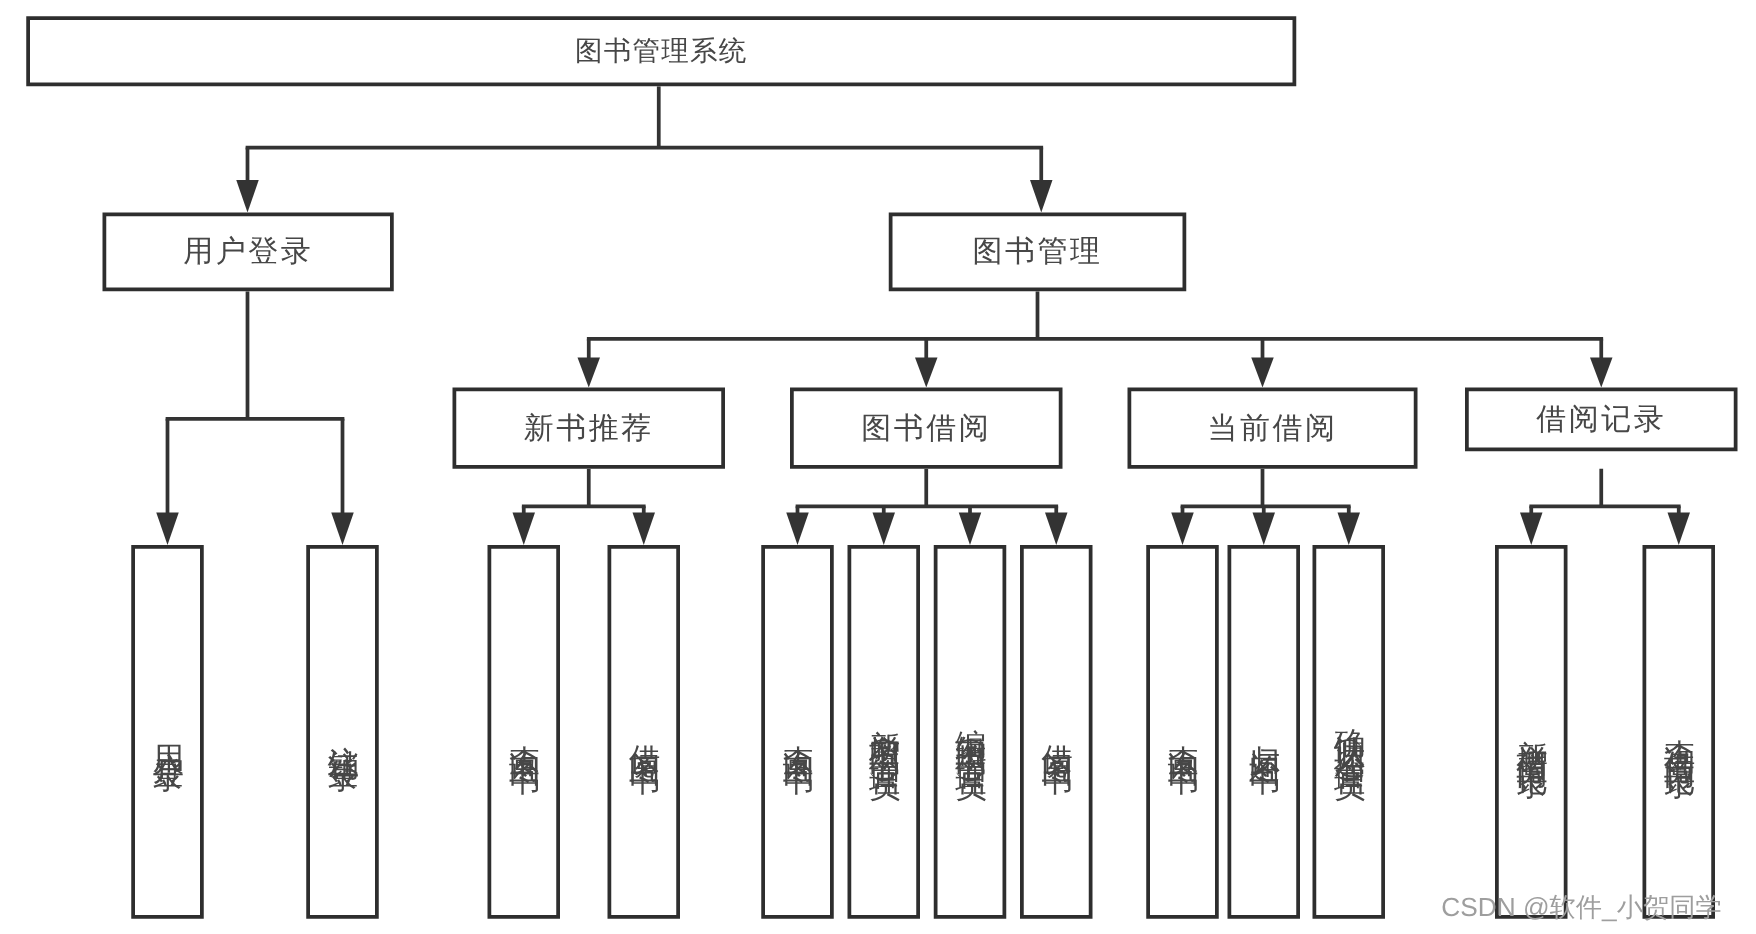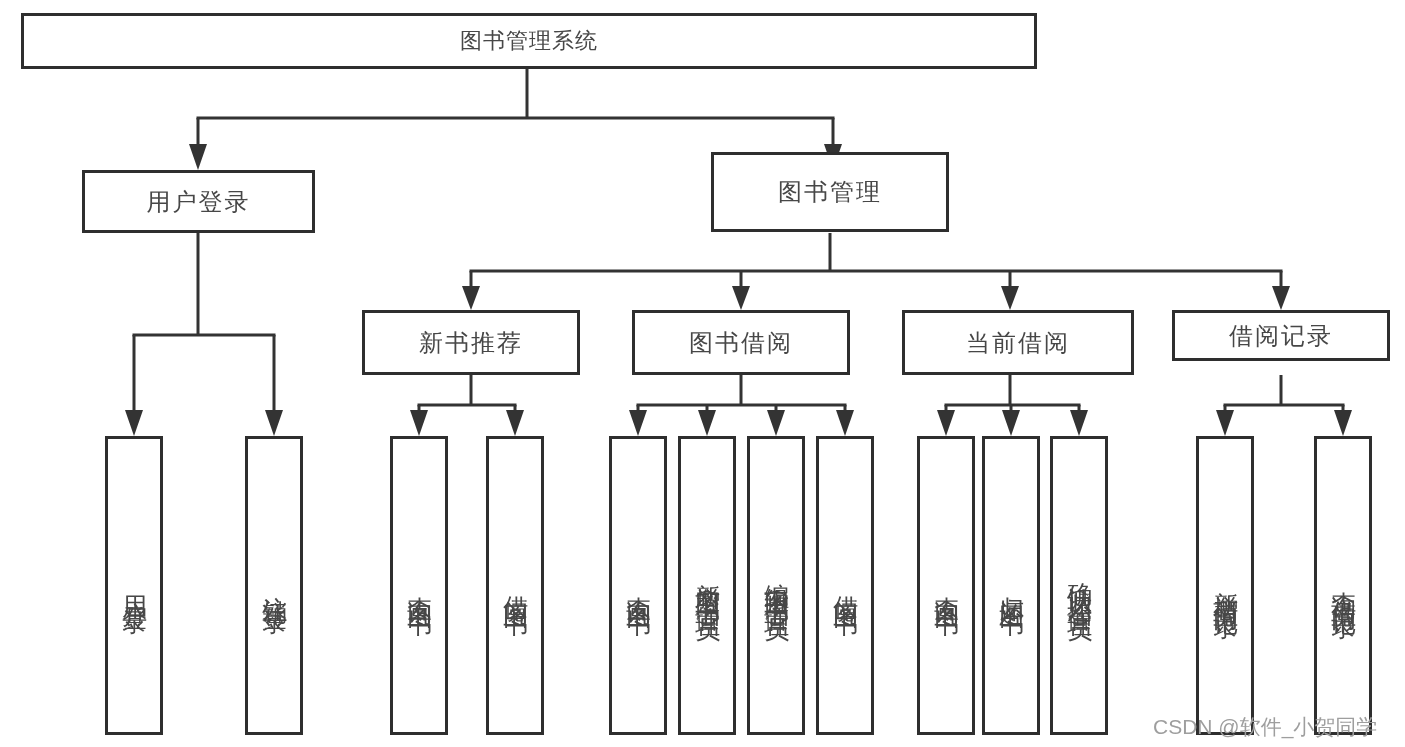--- a/index.html
+++ b/index.html
@@ -8,21 +8,21 @@
     background:var(--background,#ffffff);
     font-family:"Liberation Sans",sans-serif;
     color:var(--text,#444444);
   }
   svg.connectors{position:absolute;left:0;top:0;z-index:1;}
   svg.connectors line{stroke:var(--line,#333333);stroke-width:3;}
   svg.connectors polygon{fill:var(--line,#333333);stroke:none;}
   .node{
     position:absolute;z-index:2;box-sizing:border-box;
     background:#ffffff;border:3px solid var(--border,#2e2e2e);
-    display:flex;align-items:center;justify-content:center;font-family:Liberation Serif, serif;
+    display:flex;align-items:center;justify-content:center;
   }
   .node .lbl{
     font-size:24px;letter-spacing:2px;line-height:1;
     color:var(--text,#444444);white-space:nowrap;
   }
   .node.root .lbl{font-size:22px;letter-spacing:1px;}
   .node.leaf .lbl{
     writing-mode:vertical-rl;text-orientation:mixed;
     font-size:25px;letter-spacing:5px;line-height:1.05;white-space:normal;
   }
@@ -106,21 +106,21 @@
     </g>
   </svg>
 
   <div class="node root" style="left:21px;top:13px;width:1016px;height:56px">
     <span class="lbl">图书管理系统</span>
   </div>
 
   <div class="node" style="left:82px;top:170px;width:233px;height:63px">
     <span class="lbl">用户登录</span>
   </div>
-  <div class="node" style="left:711px;top:152px;width:238px;height:80px">
+  <div class="node" style="left:711px;top:170px;width:238px;height:63px">
     <span class="lbl">图书管理</span>
   </div>
 
   <div class="node" style="left:362px;top:310px;width:218px;height:65px">
     <span class="lbl">新书推荐</span>
   </div>
   <div class="node" style="left:632px;top:310px;width:218px;height:65px">
     <span class="lbl">图书借阅</span>
   </div>
   <div class="node" style="left:902px;top:310px;width:232px;height:65px">

